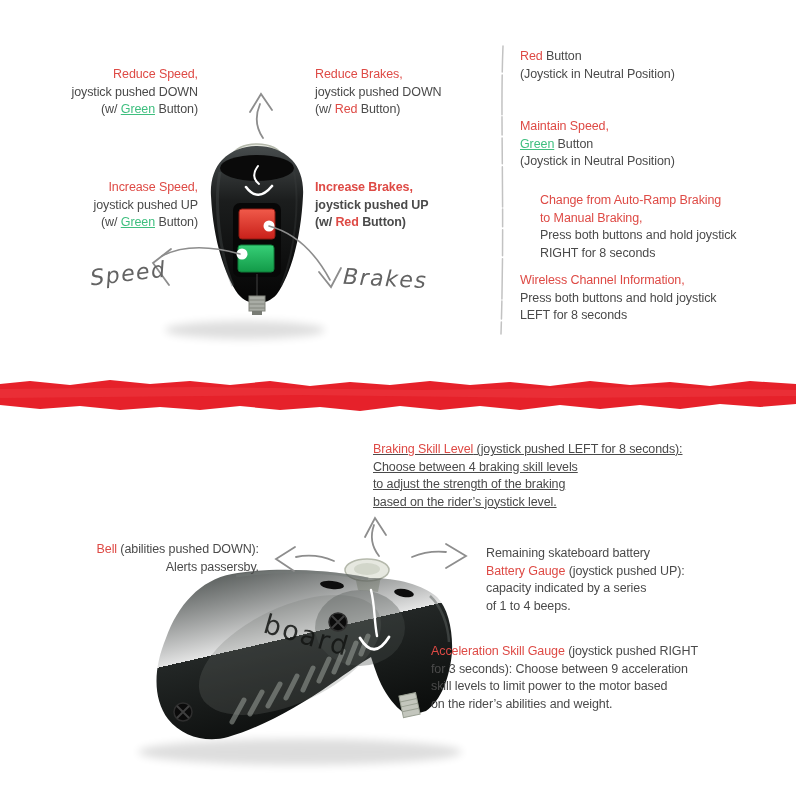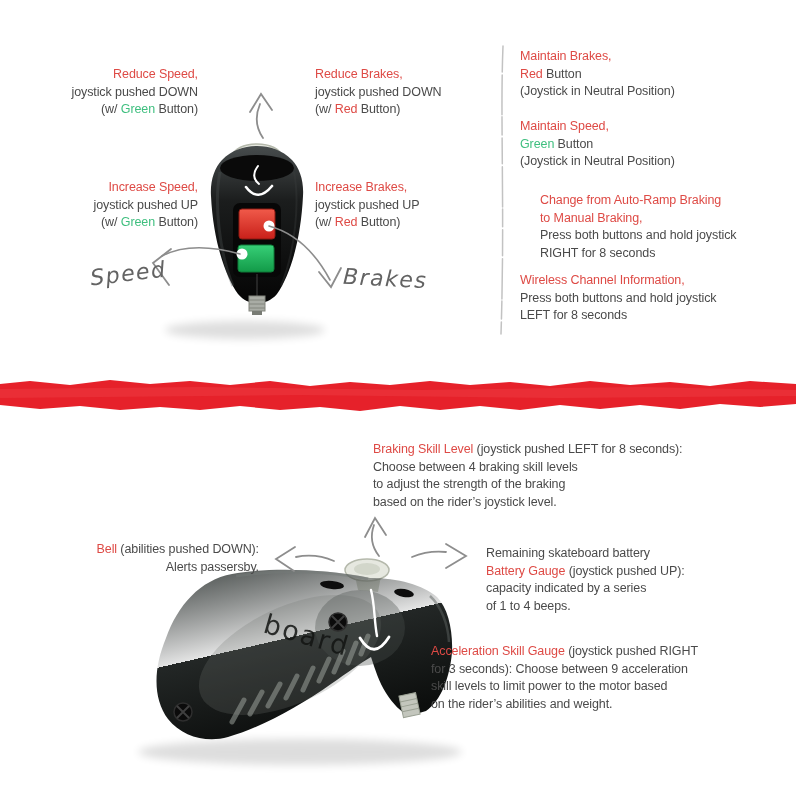--- a/index.html
+++ b/index.html
@@ -4,21 +4,21 @@
 <style>
   html,body{margin:0;padding:0;background:#fff;}
   #stage{
     position:relative;width:796px;height:796px;background:#ffffff;overflow:hidden;
     font-family:"Liberation Sans",sans-serif;color:#4a4a4a;
   }
   #art{position:absolute;left:0;top:0;width:796px;height:796px;}
   .ann{position:absolute;font-size:12.5px;line-height:17.5px;letter-spacing:-0.1px;color:#4a4a4a;}
   .ra{text-align:right;}
   .t-red{color:#de4a45;}
-  .t-green{color:#3fbf7f;}
+  .t-green{color:#3fbf7f;text-decoration:underline;}
   .hand{
     position:absolute;font-family:"DejaVu Sans",sans-serif;font-style:italic;
     color:#636363;font-size:22px;letter-spacing:1.5px;
   }
   .hand-speed{transform:rotate(-7deg);}
   .hand-brakes{transform:rotate(3deg);}
 </style>
 </head>
 <body>
 
@@ -187,31 +187,30 @@
     <div>joystick pushed DOWN</div>
     <div><span>(w/ </span><span class="t-red">Red</span><span> Button)</span></div>
   </div>
 
   <div class="ann ra" style="left:8px;top:179px;width:190px;">
     <div class="t-red">Increase Speed,</div>
     <div>joystick pushed UP</div>
     <div><span>(w/ </span><span class="t-green">Green</span><span> Button)</span></div>
   </div>
 
-  <div class="ann" style="left:315px;top:179px;width:165px;">
+  <div class="ann" style="left:315px;top:179px;width:165px;font-weight:bold;">
     <div class="t-red">Increase Brakes,</div>
     <div>joystick pushed UP</div>
     <div><span>(w/ </span><span class="t-red">Red</span><span> Button)</span></div>
   </div>
 
   <div class="hand hand-speed" style="left:90px;top:261px;">Speed</div>
   <div class="hand hand-brakes" style="left:343px;top:266px;">Brakes</div>
 
   <div class="ann" style="left:520px;top:48px;width:240px;">
-    <div class="t-red">Maintain Brakes,</div>
     <div><span class="t-red">Red</span><span> Button</span></div>
     <div>(Joystick in Neutral Position)</div>
   </div>
 
   <div class="ann" style="left:520px;top:118px;width:240px;">
     <div class="t-red">Maintain Speed,</div>
     <div><span class="t-green">Green</span><span> Button</span></div>
     <div>(Joystick in Neutral Position)</div>
   </div>
 
@@ -221,21 +220,21 @@
     <div>Press both buttons and hold joystick</div>
     <div>RIGHT for 8 seconds</div>
   </div>
 
   <div class="ann" style="left:520px;top:272px;width:240px;">
     <div class="t-red">Wireless Channel Information,</div>
     <div>Press both buttons and hold joystick</div>
     <div>LEFT for 8 seconds</div>
   </div>
 
-  <div class="ann" style="left:373px;top:441px;width:320px;">
+  <div class="ann" style="left:373px;top:441px;width:320px;text-decoration:underline;">
     <div><span class="t-red">Braking Skill Level</span><span> (joystick pushed LEFT for 8 seconds):</span></div>
     <div>Choose between 4 braking skill levels</div>
     <div>to adjust the strength of the braking</div>
     <div>based on the rider’s joystick level.</div>
   </div>
 
   <div class="ann ra" style="left:59px;top:541px;width:200px;">
     <div><span class="t-red">Bell</span><span> (abilities pushed DOWN):</span></div>
     <div>Alerts passersby.</div>
   </div>

